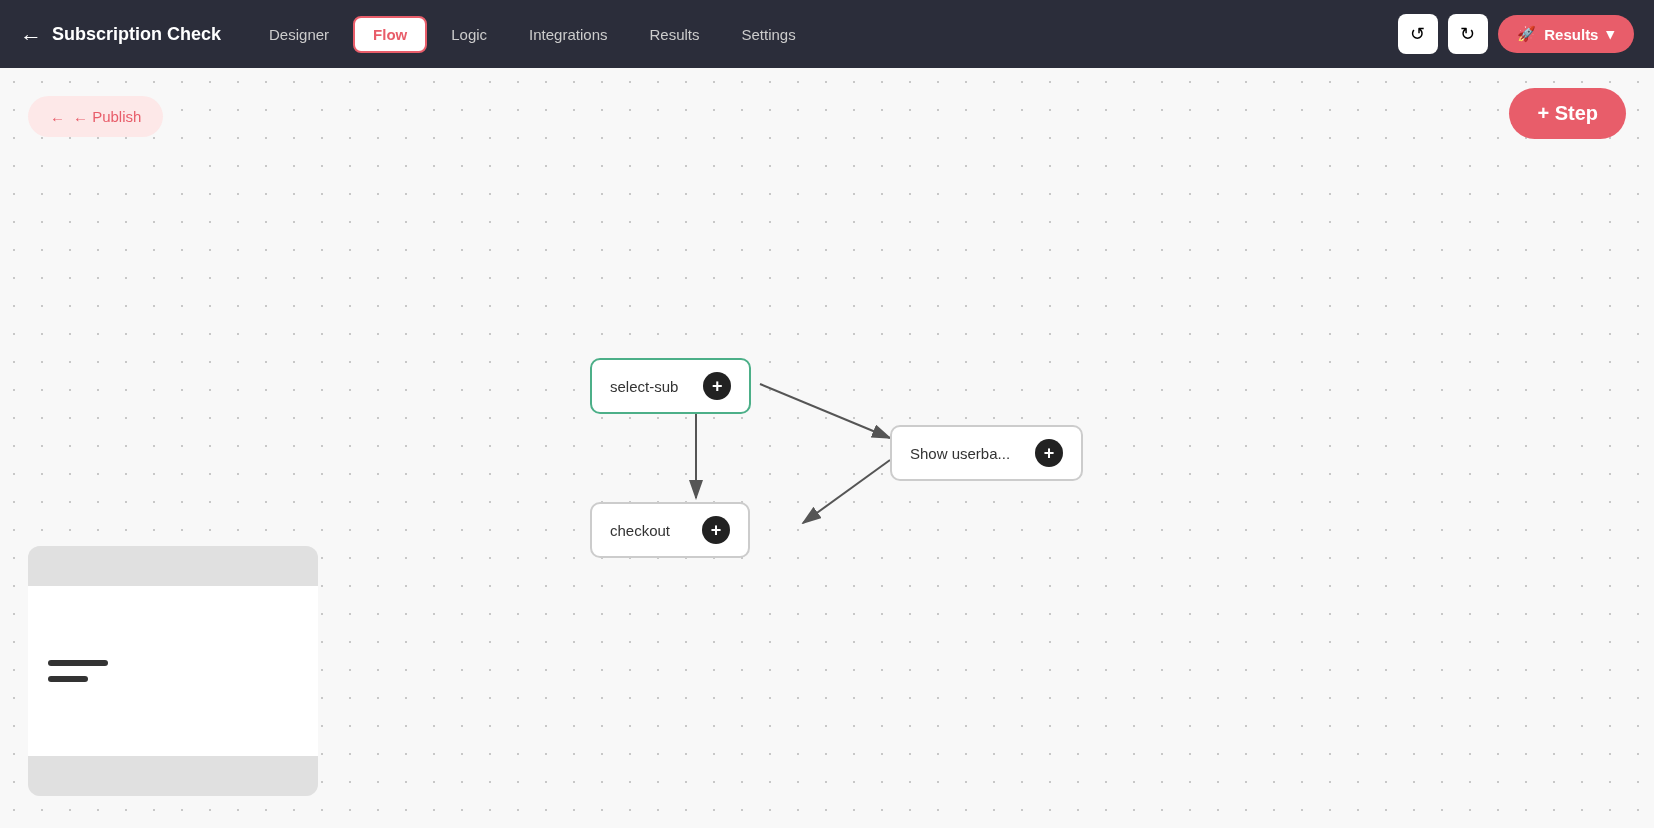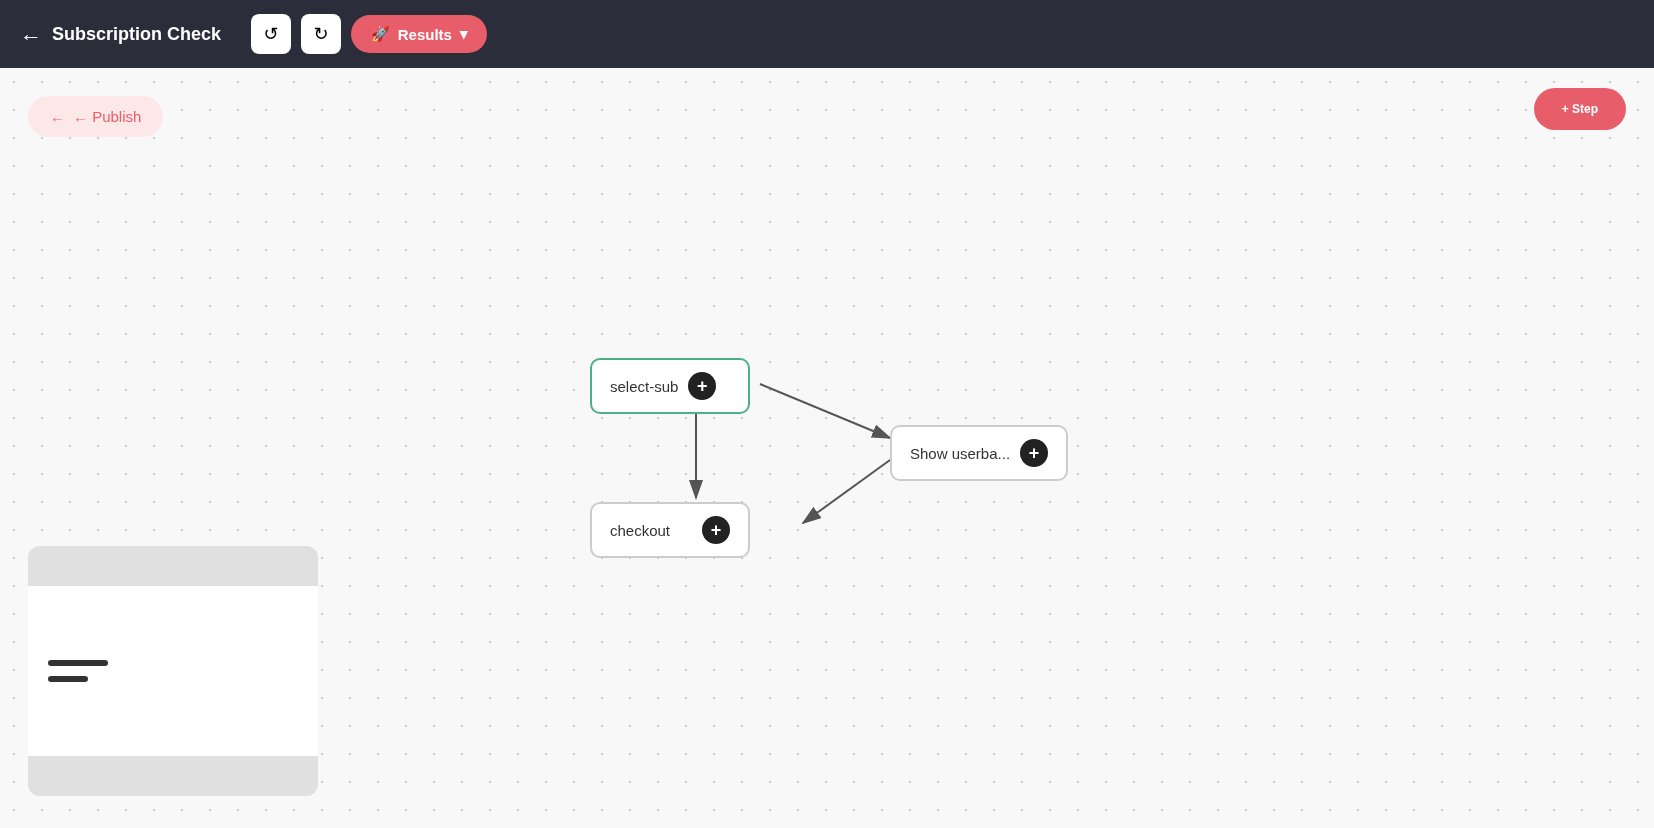--- a/index.html
+++ b/index.html
@@ -112,41 +112,41 @@
     
     .add-step-btn {
       position: absolute;
       top: 20px;
       right: 28px;
       background: #e85d6a;
       color: #fff;
       border: none;
       border-radius: 30px;
       padding: 14px 28px;
-      font-size: 12px;
+      font-size: 20px;
       font-weight: 600;
       cursor: pointer;
       display: flex;
       align-items: center;
       gap: 8px;
     }
 
     
     .flow-node {
       position: absolute;
       background: #fff;
       border: 2px solid #ccc;
       border-radius: 10px;
       padding: 12px 18px;
       font-size: 15px;
       font-weight: 500;
       color: #333;
       display: flex;
       align-items: center;
-      gap: 10px;
+      gap: 25px;
       white-space: nowrap;
       cursor: pointer;
       min-width: 160px;
     }
     .flow-node.select-sub {
       border-color: #4caf88;
       left: 590px;
       top: 290px;
     }
     .flow-node.checkout {
@@ -253,20 +253,28 @@
     }
   </style>
 </head>
 <body>
 
 <header class="header">
   <div class="header-back">
     <span class="header-back-arrow">←</span>
     <span>Subscription Check</span>
   </div>
+  <nav class="header-nav">
+    <span class="nav-item">Designer</span>
+    <span class="nav-item active">Flow</span>
+    <span class="nav-item">Logic</span>
+    <span class="nav-item">Integrations</span>
+    <span class="nav-item">Results</span>
+    <span class="nav-item">Settings</span>
+  </nav>
   <div class="header-actions">
     <button class="icon-btn">
       <span>↺</span>
     </button>
     <button class="icon-btn">
       <span>↻</span>
     </button>
     <button class="publish-btn">
       <span>🚀</span>
       <span>Results</span>

